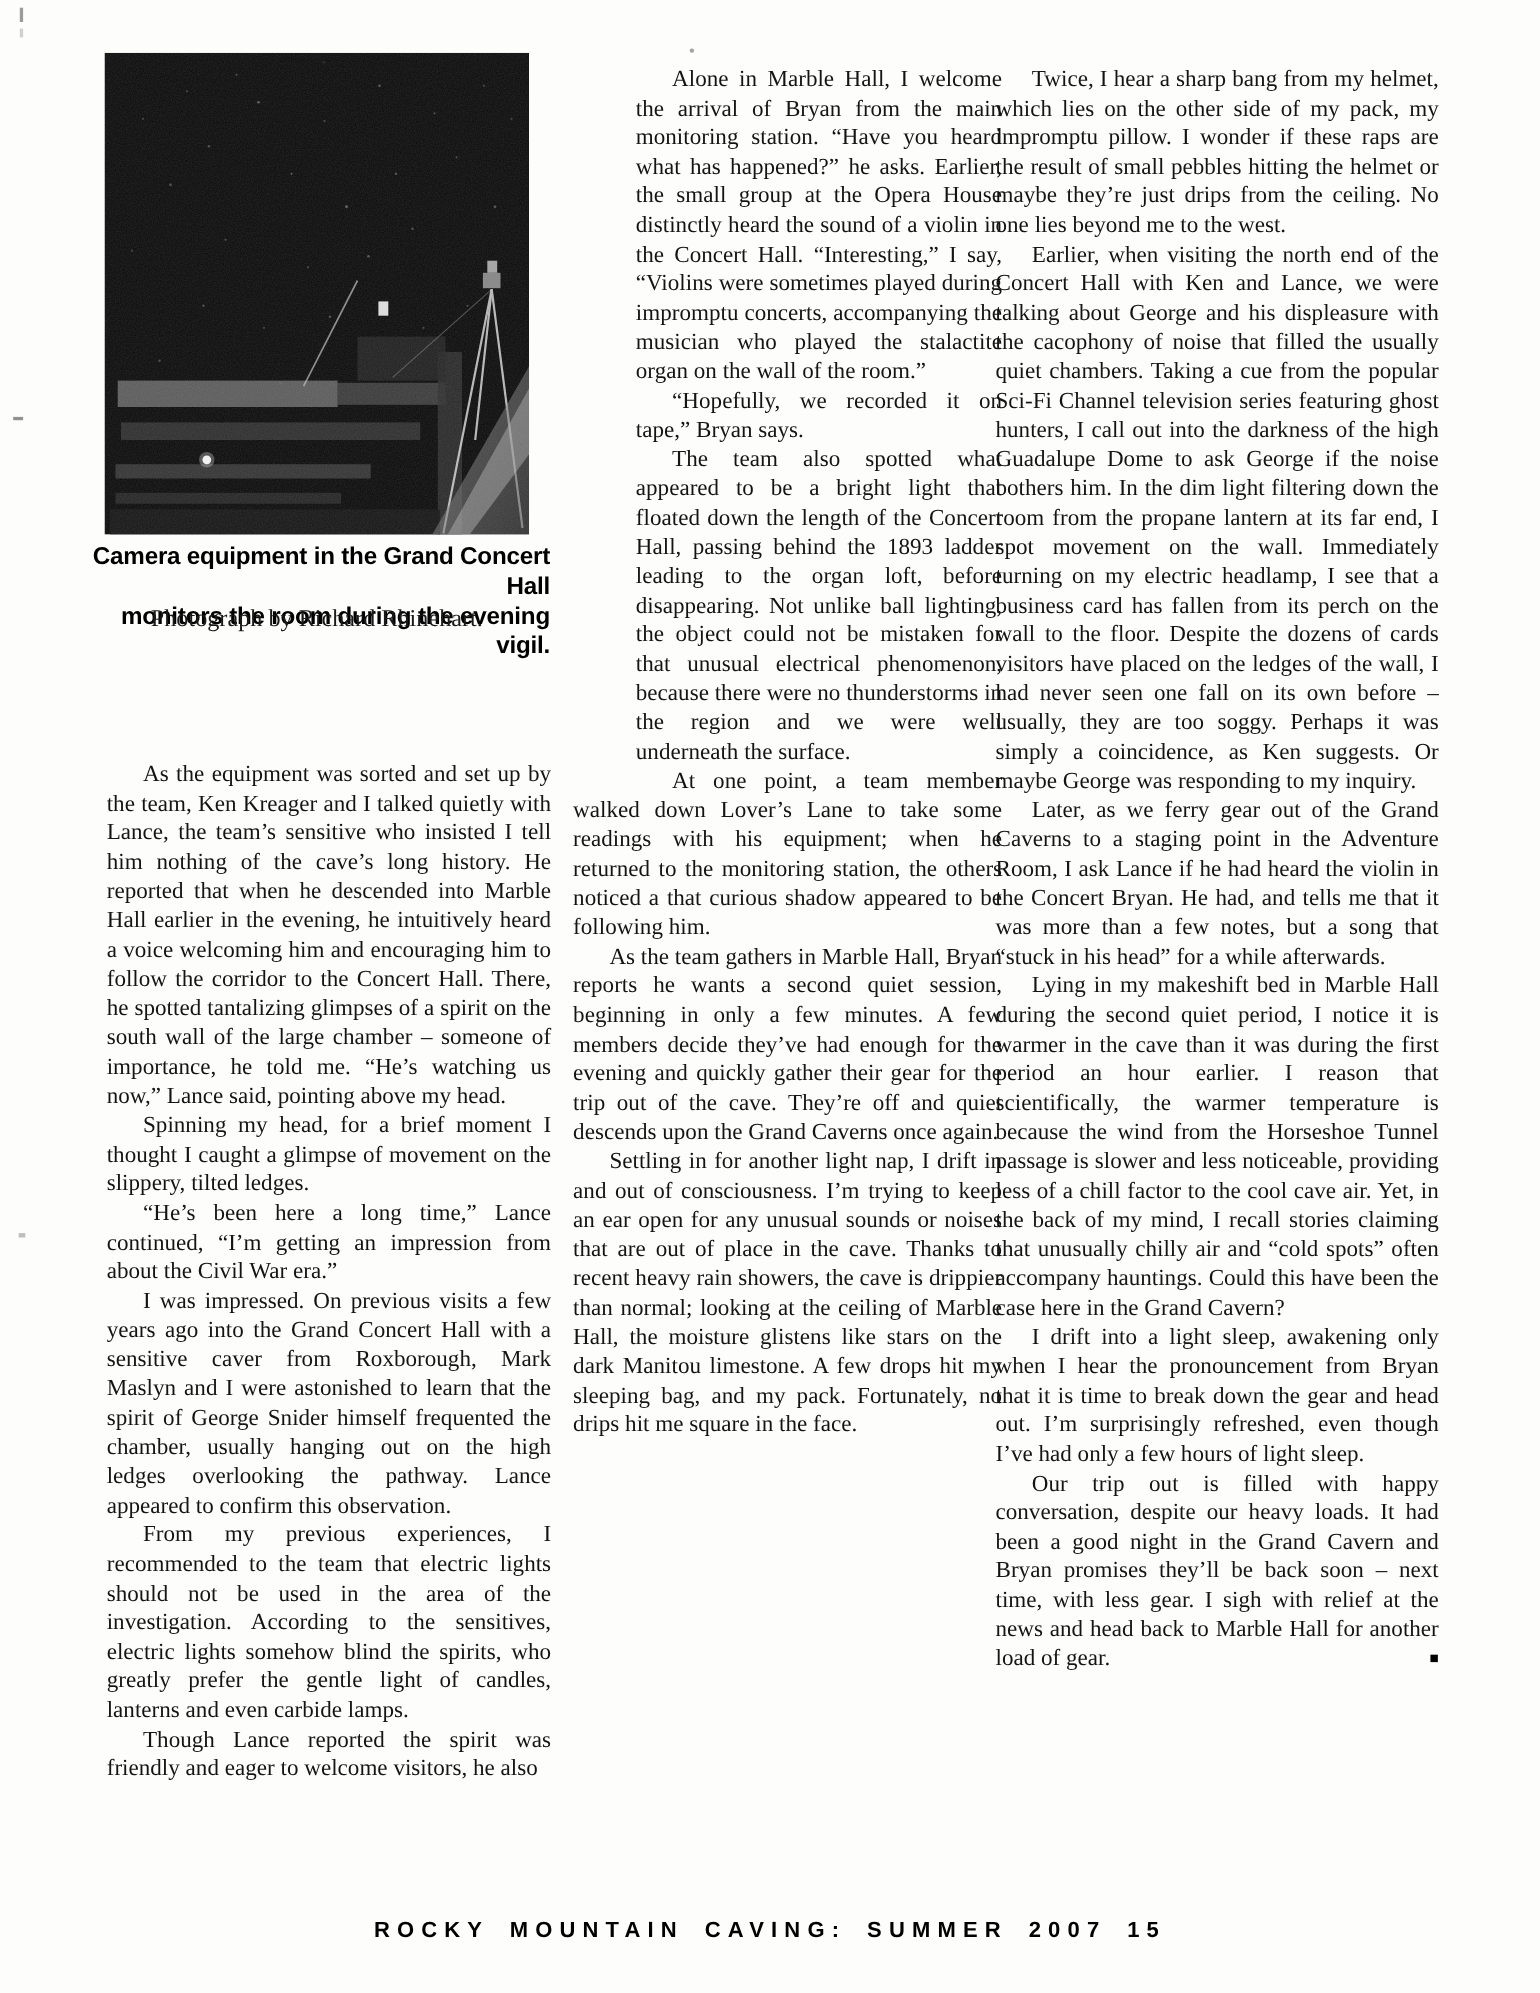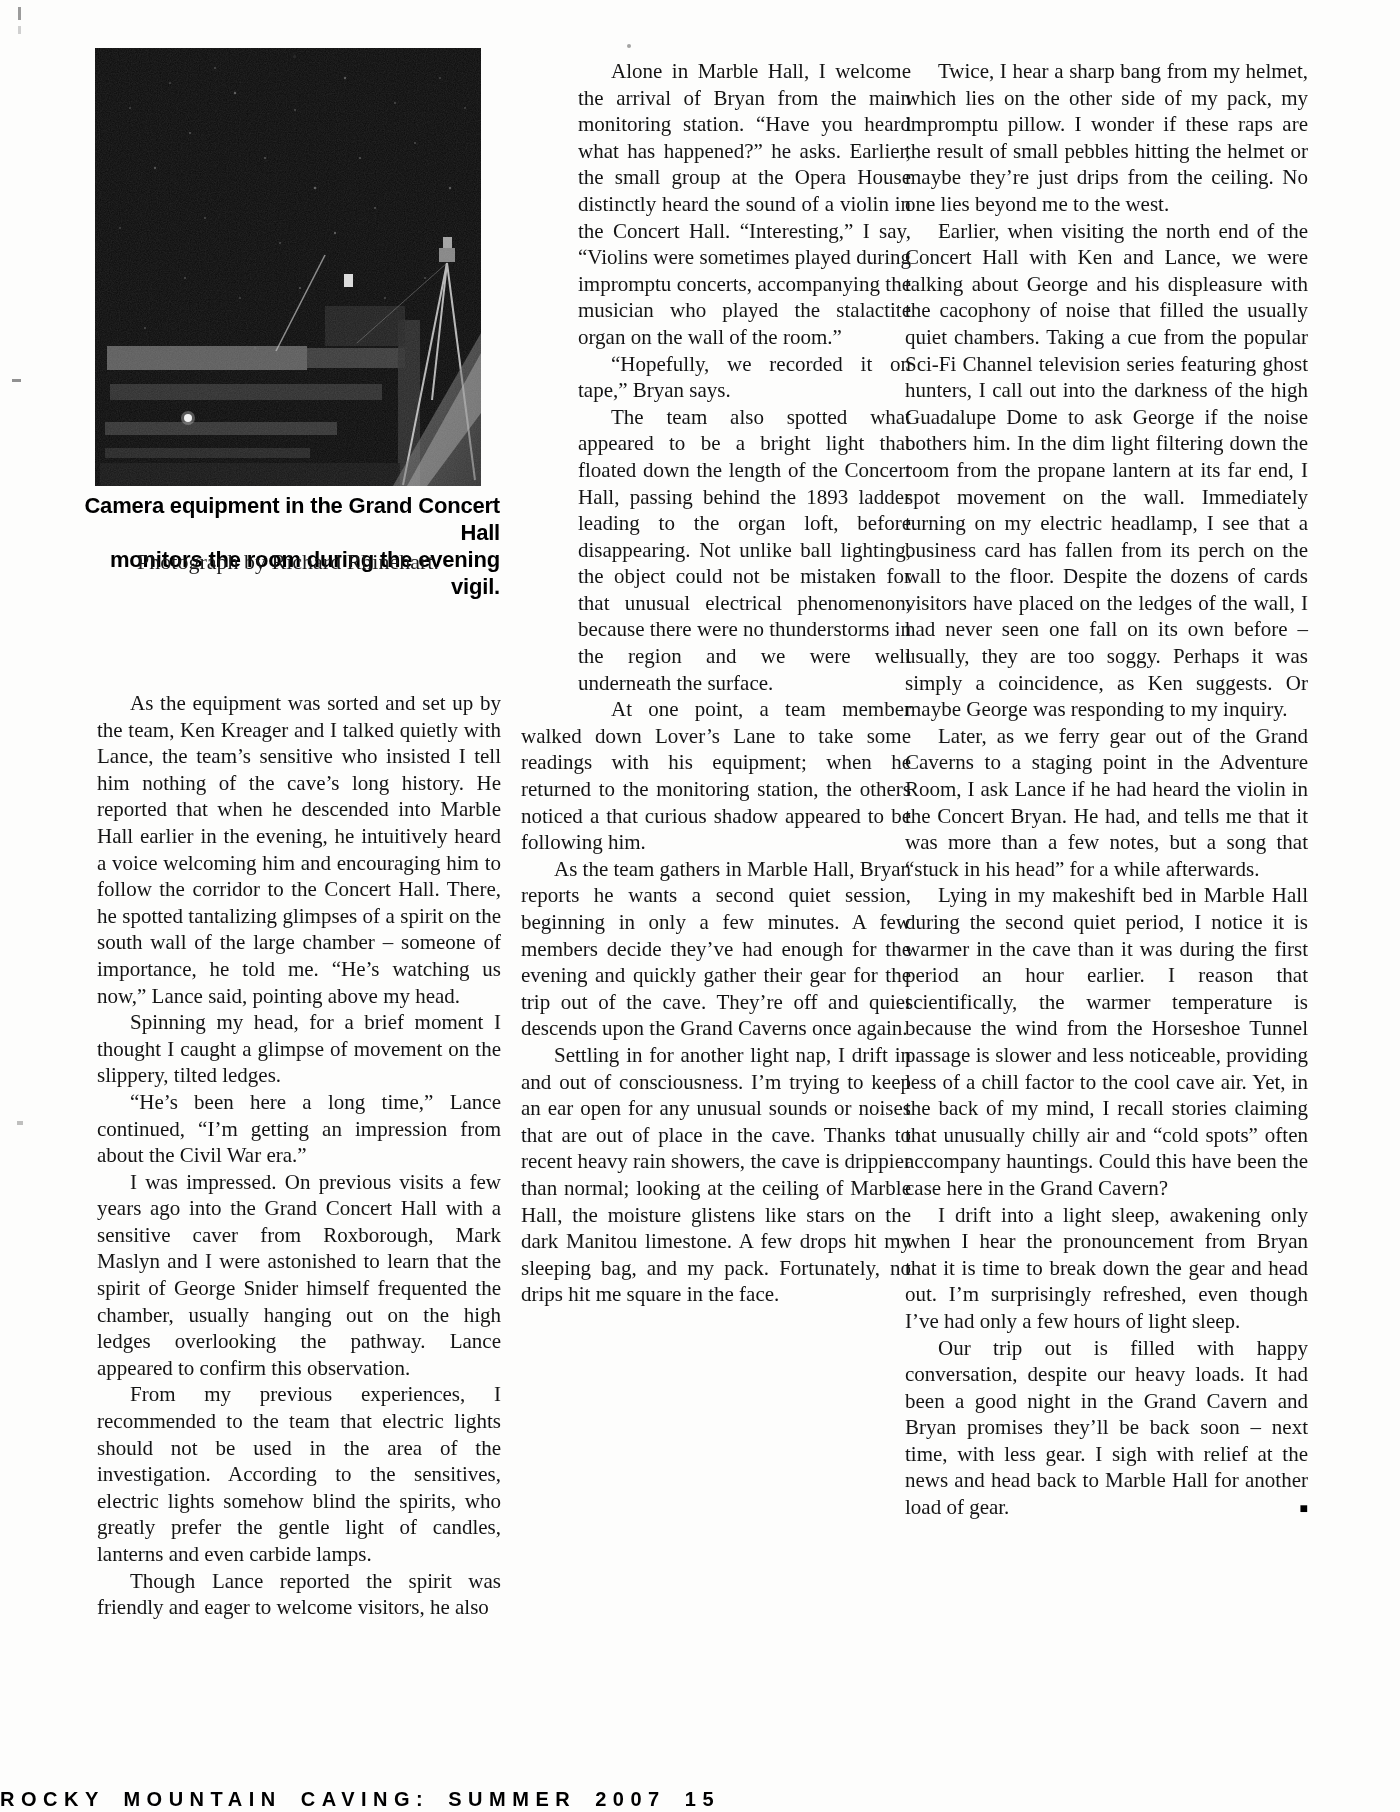--- a/index.html
+++ b/index.html
@@ -32,21 +32,21 @@
   .col2{left:521px;top:58px;width:390px;}
   .col3{left:905px;top:58px;width:403px;}
   .wrap-spacer{float:left;width:57px;height:650px;}
   .last{position:relative;}
   .endmark{
     position:absolute;right:0;bottom:5px;font-size:14px;line-height:1;
     text-indent:0;color:#000;
   }
   
   .footer{
-    position:absolute;left:0;top:1788px;width:1400px;text-align:left;
+    position:absolute;left:0;top:1744px;width:1400px;text-align:center;
     font-family:"Liberation Sans",sans-serif;font-weight:700;font-size:20px;
     letter-spacing:6.5px;word-spacing:7px;color:#000;
   }
   
   .art{position:absolute;background:#4a4a4a;}
   .a1{left:18px;top:7px;width:3px;height:13px;opacity:.55;}
   .a1b{left:18px;top:26px;width:3px;height:8px;opacity:.25;}
   .a2{left:12px;top:379px;width:9px;height:3px;opacity:.6;}
   .a3{left:17px;top:1121px;width:6px;height:4px;opacity:.35;}
   .a4{left:627px;top:44px;width:4px;height:4px;border-radius:50%;opacity:.5;}

